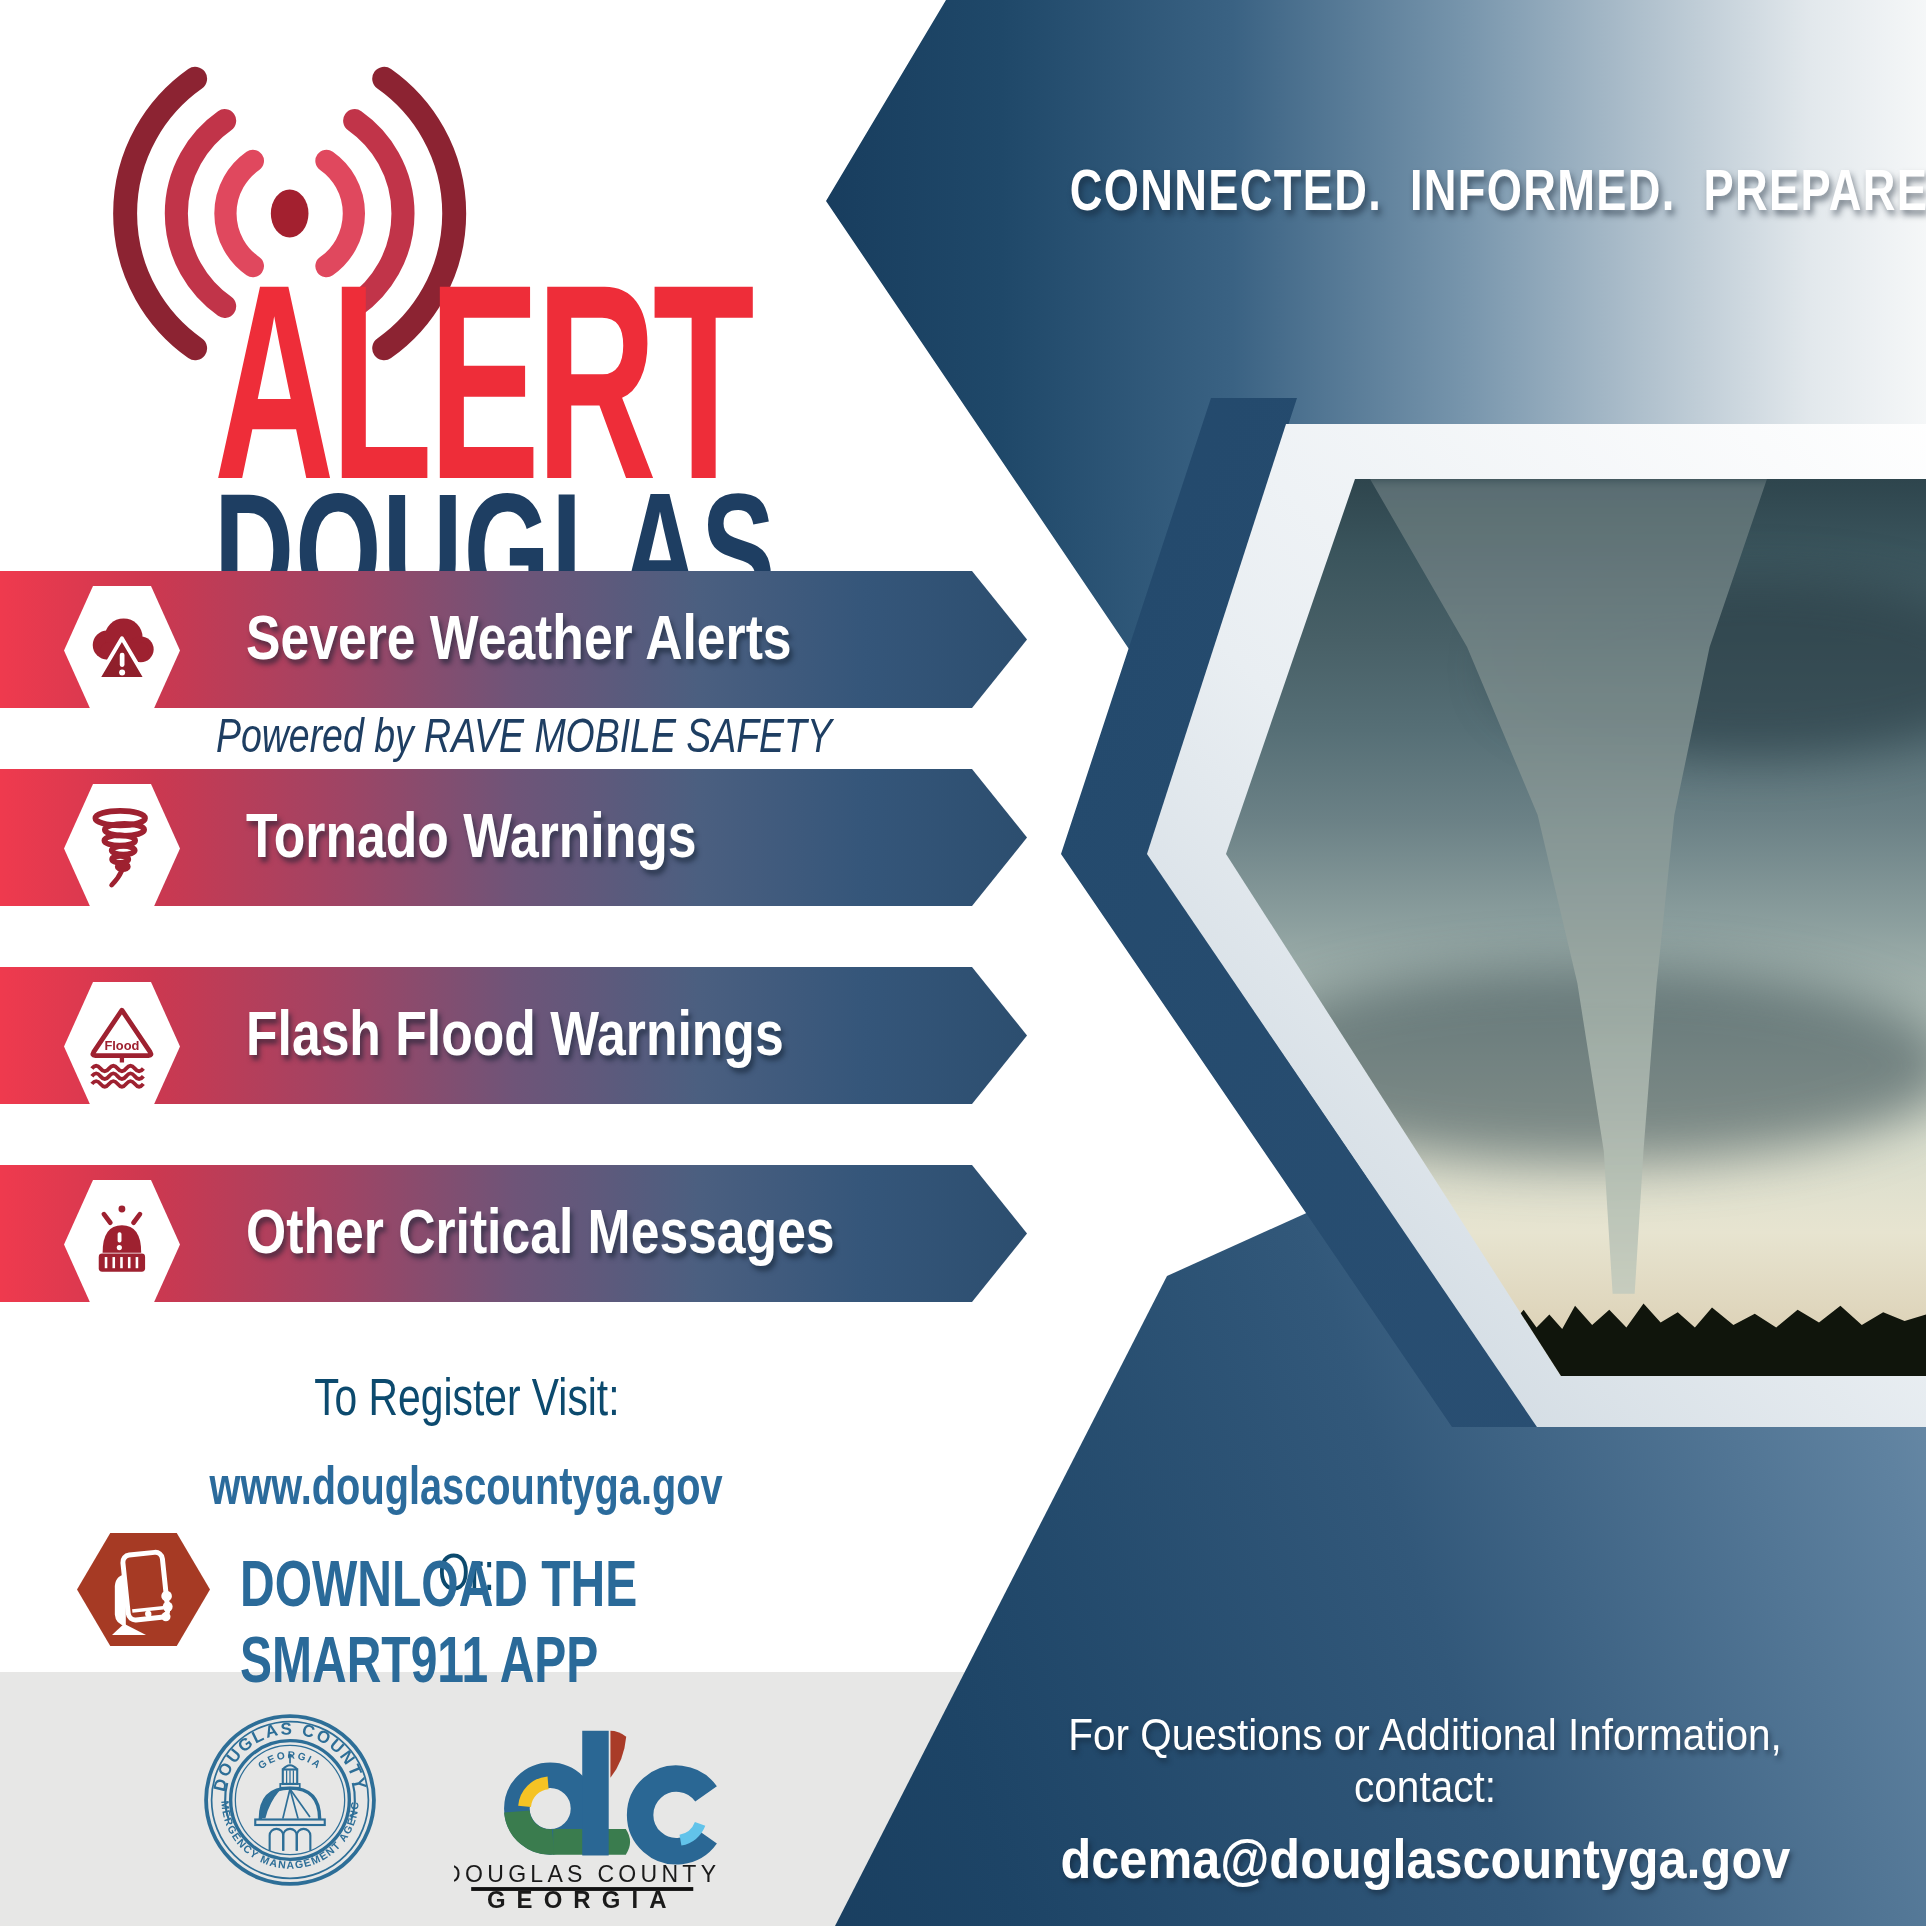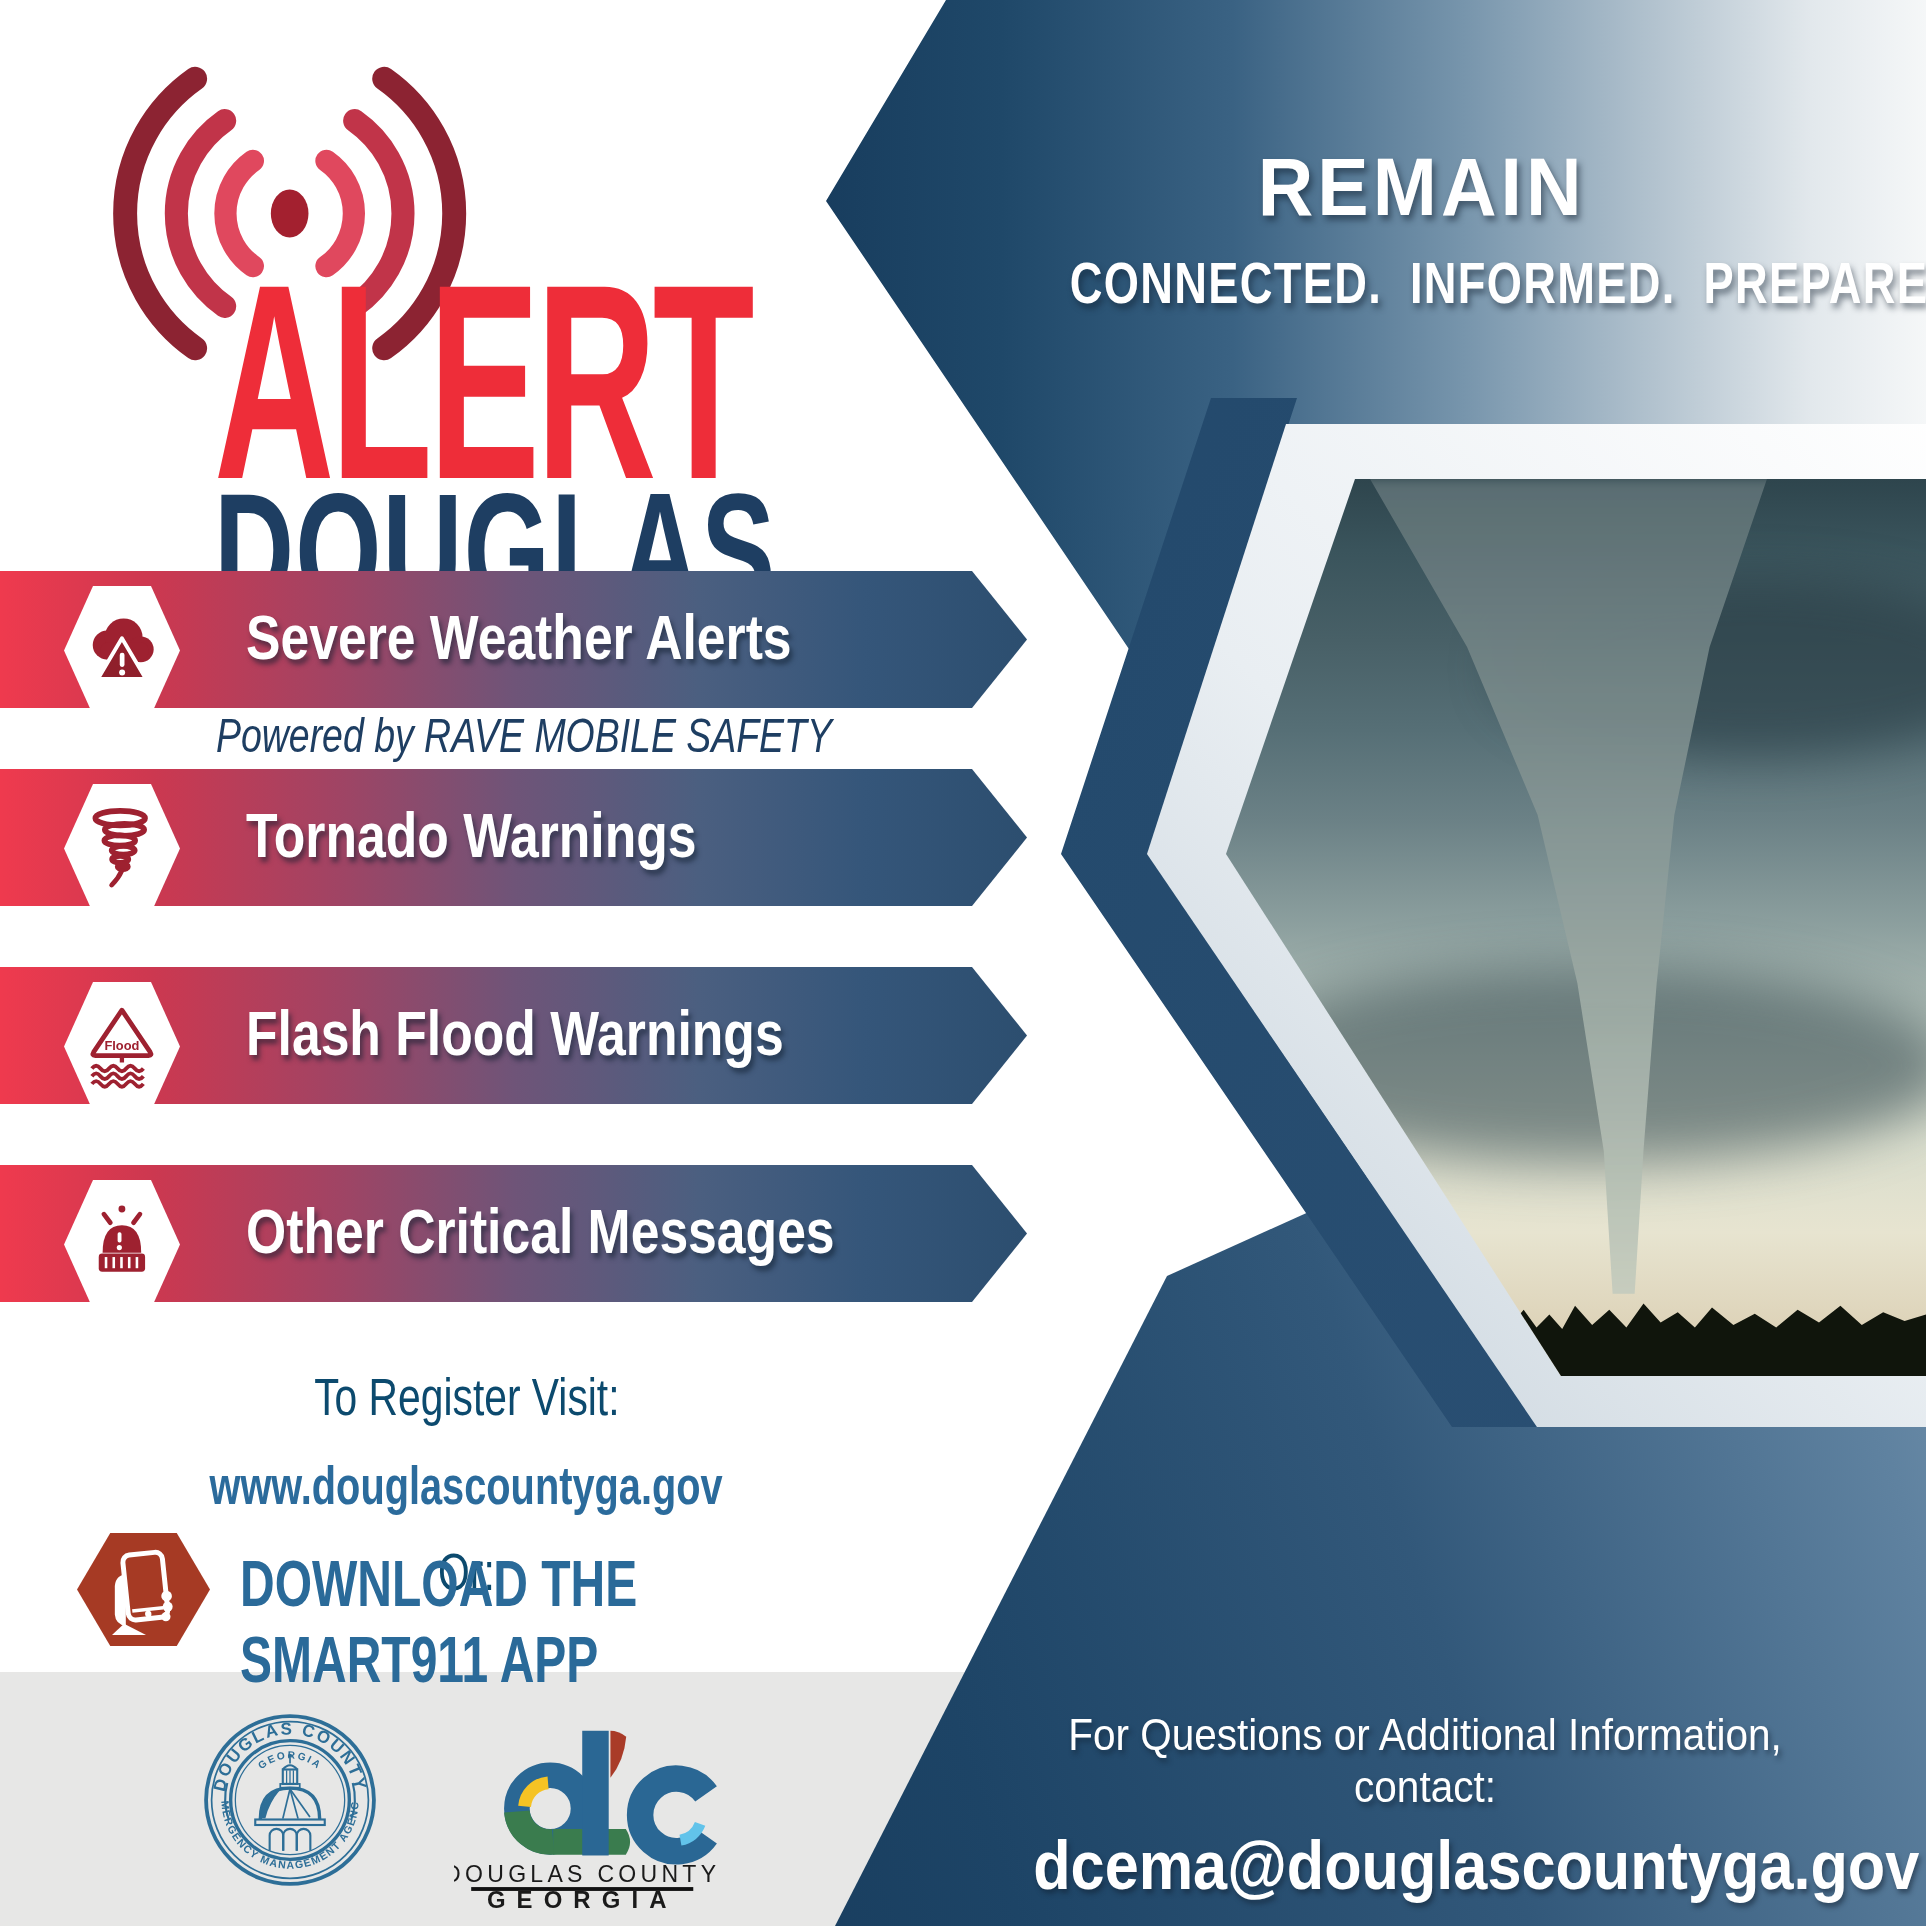--- a/index.html
+++ b/index.html
@@ -80,21 +80,21 @@
   .sx75{display:inline-block;transform:scaleX(.75);transform-origin:center;}
   .dl-hex{left:77px;top:1533px;width:133px;height:113px;background:#a63a24;
     clip-path:polygon(0 50%,25% 0,75% 0,100% 50%,75% 100%,25% 100%);}
   .dl-hex svg{position:absolute;left:10%;top:6%;width:80%;height:88%;}
   .dl-text{left:240px;top:1547px;color:#2a6a99;font-weight:bold;font-size:64px;line-height:1.18;
     transform:scaleX(.75);transform-origin:left top;white-space:nowrap;}
 
   
   .contact{left:984px;top:1709px;width:882px;text-align:center;color:#fff;}
   .contact .c1{font-size:45px;text-shadow:2.6px 3.9px 5.1px rgba(15,30,45,.5);}
-  .contact .c2{margin-top:13px;font-size:68px;font-weight:bold;text-shadow:2.6px 3.9px 5.1px rgba(15,30,45,.5);text-decoration:underline;}
+  .contact .c2{margin-top:13px;font-size:56px;font-weight:bold;text-shadow:2.6px 3.9px 5.1px rgba(15,30,45,.5);text-decoration:underline;}
   .sx90{display:inline-block;transform:scaleX(.9);transform-origin:center;}
   .seal{left:201px;top:1711px;width:178px;height:178px;}
   .dclogo{left:454px;top:1706px;width:265px;height:205px;}
 </style>
 </head>
 <body>
 
 <div class="canvas">
 
   <div class="abs panel-top"></div>
@@ -105,21 +105,20 @@
 
   <div class="abs photo">
     <div class="abs sky"></div>
     <div class="abs cloudband2"></div>
     <div class="abs cloudband"></div>
     <div class="abs funnel"></div>
     <div class="abs ground"></div>
   </div>
 
   <div class="abs headline">
-    <div class="l1"><span class="sx95">REMAIN</span></div>
     <div class="l2"><span class="sx78">CONNECTED.  INFORMED.  PREPARED.</span></div>
   </div>
 
   <svg class="abs" style="left:64px;top:21.4px;width:471px;height:385px" viewBox="0 0 1100 900">
     <g fill="none" stroke-linecap="round">
       <path d="M 441 327 A 150 150 0 0 0 441 573" stroke="#e0485e" stroke-width="52"></path>
       <path d="M 441 327 A 150 150 0 0 0 441 573" transform="translate(1054,0) scale(-1,1)" stroke="#e0485e" stroke-width="52"></path>
       <path d="M 375 233 A 265 265 0 0 0 375 667" stroke="#c13449" stroke-width="54"></path>
       <path d="M 375 233 A 265 265 0 0 0 375 667" transform="translate(1054,0) scale(-1,1)" stroke="#c13449" stroke-width="54"></path>
       <path d="M 306 135 A 385 385 0 0 0 306 765" stroke="#8c2332" stroke-width="56"></path>

